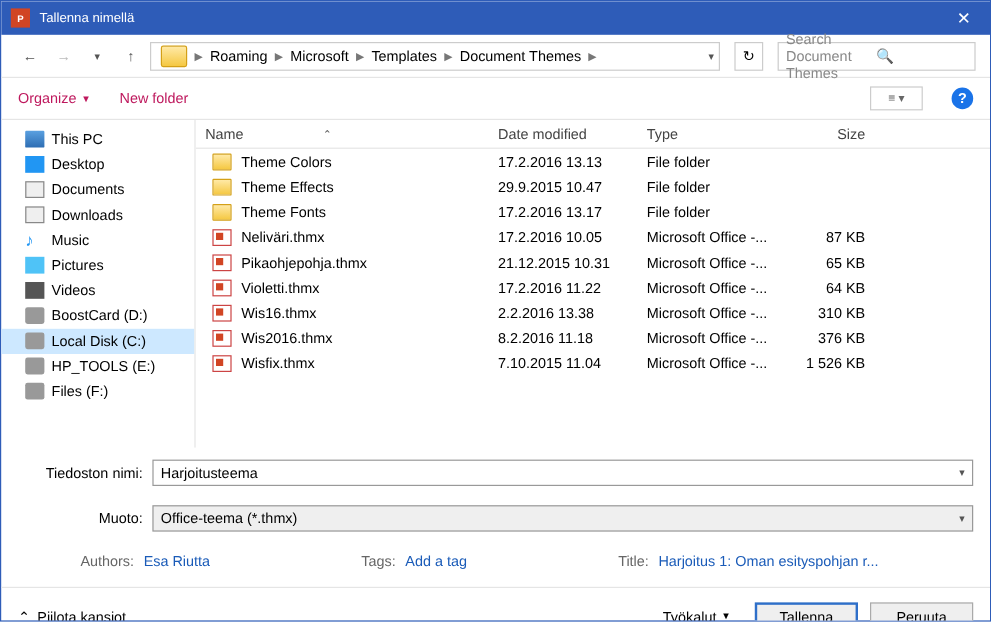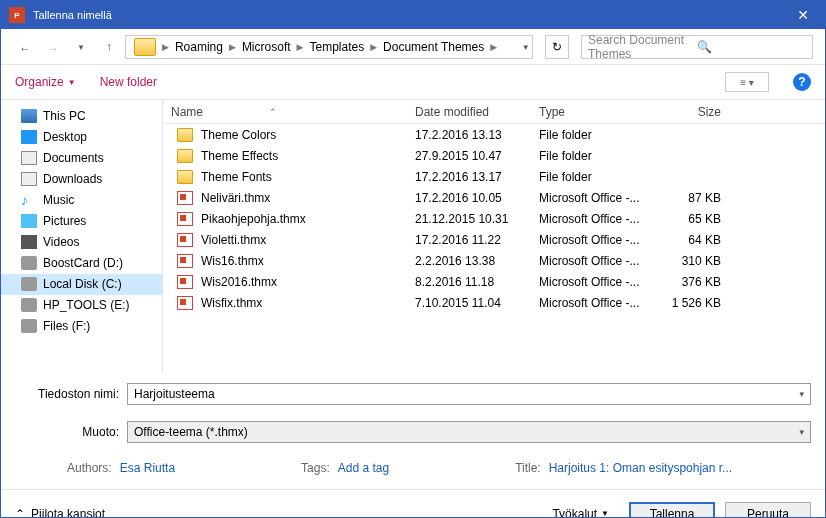--- a/index.html
+++ b/index.html
@@ -9,21 +9,21 @@
 .titlebar .title { flex: 1; font-size: 11px; }
 .titlebar .close { font-size: 14px; cursor: pointer; padding: 0 8px; }
 .navrow { height: 36px; display: flex; align-items: center; padding: 0 12px; gap: 4px; border-bottom: 1px solid #e5e5e5; }
 .navbtn { width: 24px; height: 24px; display: flex; align-items: center; justify-content: center; color: #555; cursor: pointer; }
 .navbtn.disabled { color: #bbb; }
 .folder-icon-nav { width: 22px; height: 18px; background: linear-gradient(#ffe9a6,#f5c842); border: 1px solid #d4a017; border-radius: 2px; margin: 0 4px; }
 .breadcrumb { flex: 1; display: flex; align-items: center; height: 24px; border: 1px solid #ccc; padding: 0 4px; margin-right: 8px; }
 .breadcrumb .crumb { padding: 0 4px; cursor: pointer; }
 .breadcrumb .sep { color: #777; padding: 0 2px; font-size: 9px; }
 .refresh-box { width: 24px; height: 24px; border: 1px solid #ccc; display: flex; align-items: center; justify-content: center; margin-right: 8px; }
-.searchbox { width: 232px; height: 24px; border: 1px solid #ccc; display: flex; align-items: center; padding: 0 6px; color: #888; }
+.searchbox { width: 165px; height: 24px; border: 1px solid #ccc; display: flex; align-items: center; padding: 0 6px; color: #888; }
 .searchbox span { flex: 1; }
 .toolbar { height: 34px; display: flex; align-items: center; padding: 0 14px; gap: 24px; }
 .toolbar .tb-item { display: flex; align-items: center; gap: 4px; color: #be185d; cursor: pointer; }
 .toolbar .spacer { flex: 1; }
 .view-toggle { width: 44px; height: 20px; border: 1px solid #ccc; display: flex; align-items: center; justify-content: center; font-size: 10px; color: #666; }
 .help-icon { width: 18px; height: 18px; border-radius: 50%; background: #1a73e8; color: #fff; display: flex; align-items: center; justify-content: center; font-weight: bold; font-size: 12px; }
 .mainarea { display: flex; height: 274px; border-top: 1px solid #e5e5e5; }
 .sidebar { width: 162px; border-right: 1px solid #e5e5e5; overflow: hidden; padding-top: 6px; }
 .side-item { display: flex; gap: 6px; padding: 3px 6px 3px 20px; cursor: pointer; height: 21px; }
 .side-item.selected { background: #cde8ff; }
@@ -174,21 +174,21 @@
           </div>
           <div class="col-date">17.2.2016 13.13</div>
           <div class="col-type">File folder</div>
           <div class="col-size"></div>
         </div>
         <div class="fl-row">
           <div class="col-name">
             <div class="icon-sm ic-folder"></div>
             <span>Theme Effects</span>
           </div>
-          <div class="col-date">27.9.2015 10.47</div>
+          <div class="col-date">29.9.2015 10.47</div>
           <div class="col-type">File folder</div>
           <div class="col-size"></div>
         </div>
         <div class="fl-row">
           <div class="col-name">
             <div class="icon-sm ic-folder"></div>
             <span>Theme Fonts</span>
           </div>
           <div class="col-date">17.2.2016 13.17</div>
           <div class="col-type">File folder</div>

